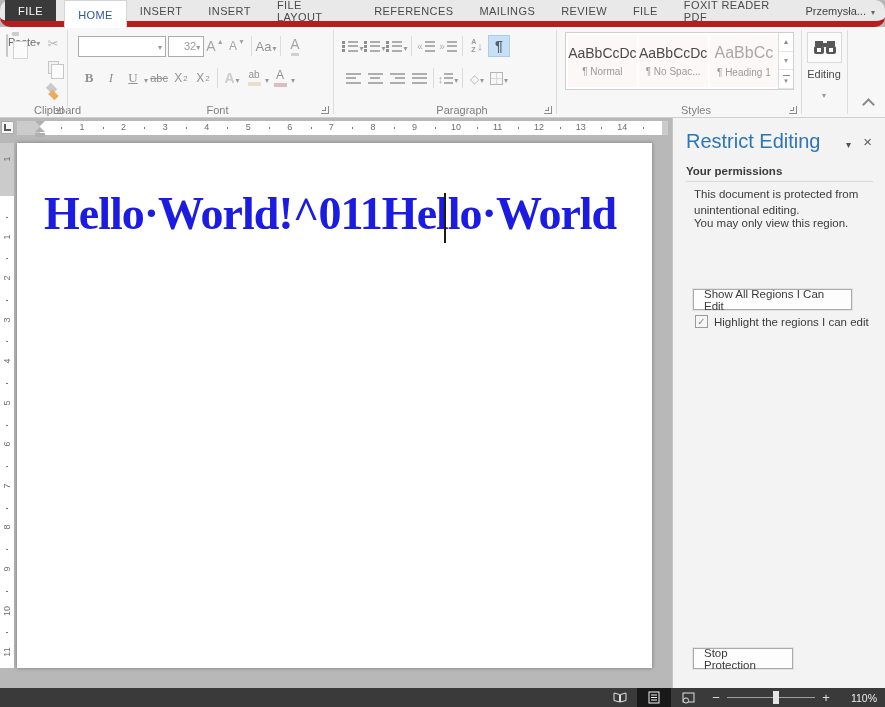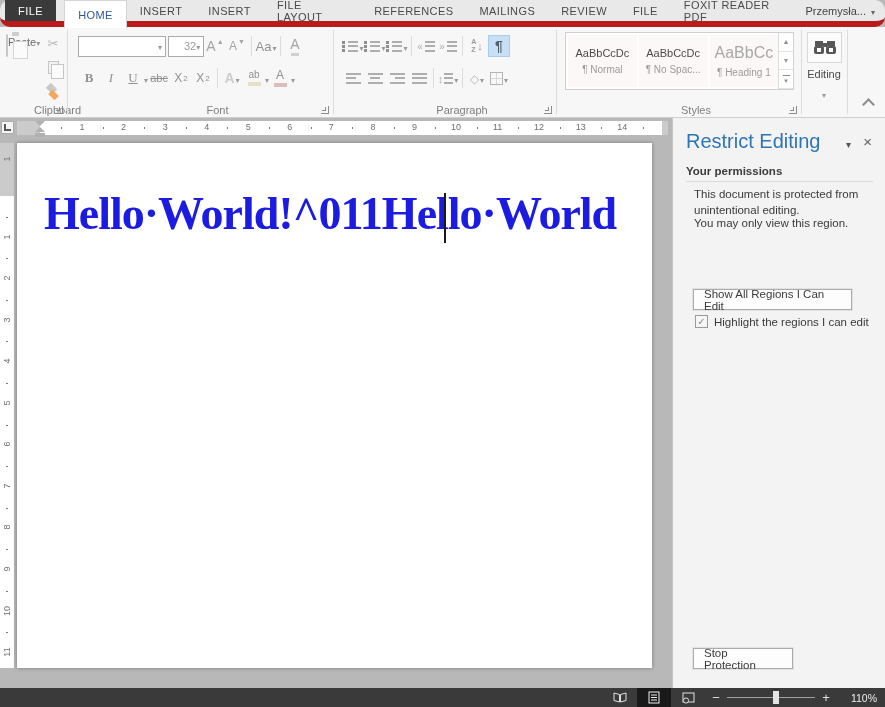--- a/index.html
+++ b/index.html
@@ -81,21 +81,21 @@
   .pil-active { background:#c7e0f5; border:1px solid #a9cdec; color:#52616d; font-size:14px; font-weight:bold; }
   .updn::after { content:"↕"; font-size:11px; color:#aeaeae; }
   .diam::after { content:"◇"; font-size:12px; color:#b9b9b9; }
   .border-ic { width:13px; height:13px; border:1px solid #b5b5b5; background-repeat:no-repeat;
     background-image:linear-gradient(#d8d8d8,#d8d8d8),linear-gradient(#d8d8d8,#d8d8d8);
     background-size:11px 1px,1px 11px; background-position:0 5px,5px 0; }
 
   
   .gallery { position:absolute; left:8px; top:5px; width:229px; height:58px; background:#fff; border:1px solid #cfcfcf; display:flex; }
   .scard { width:70px; margin:2px 0 2px 2px; background:#fdf8f8; display:flex; flex-direction:column; align-items:center; justify-content:center; gap:5px; overflow:hidden; }
-  .scard .prev { font-size:11px; color:#4a4a4a; white-space:nowrap; }
+  .scard .prev { font-size:14px; color:#4a4a4a; white-space:nowrap; }
   .scard.h1 .prev { font-size:16px; color:#a8a8a8; }
   .scard .nm { font-size:10px; color:#9a9a9a; white-space:nowrap; }
   .gscroll { margin-left:auto; width:15px; display:flex; flex-direction:column; border-left:1px solid #dcdcdc; }
   .gscroll > div { flex:1; display:flex; align-items:center; justify-content:center; border-bottom:1px solid #e4e4e4; }
   .more-ic { display:flex; flex-direction:column; align-items:center; line-height:1; }
   .more-ic i { display:block; width:7px; height:1px; background:#8a8a8a; margin-bottom:1px; }
   .more-ic::after { content:"▾"; font-size:7px; color:#8a8a8a; }
 
   
   .edit-btn { position:absolute; left:5px; top:5px; width:35px; height:31px; background:#fbfbfb; border:1px solid #d8d8d8; display:flex; align-items:center; justify-content:center; }

